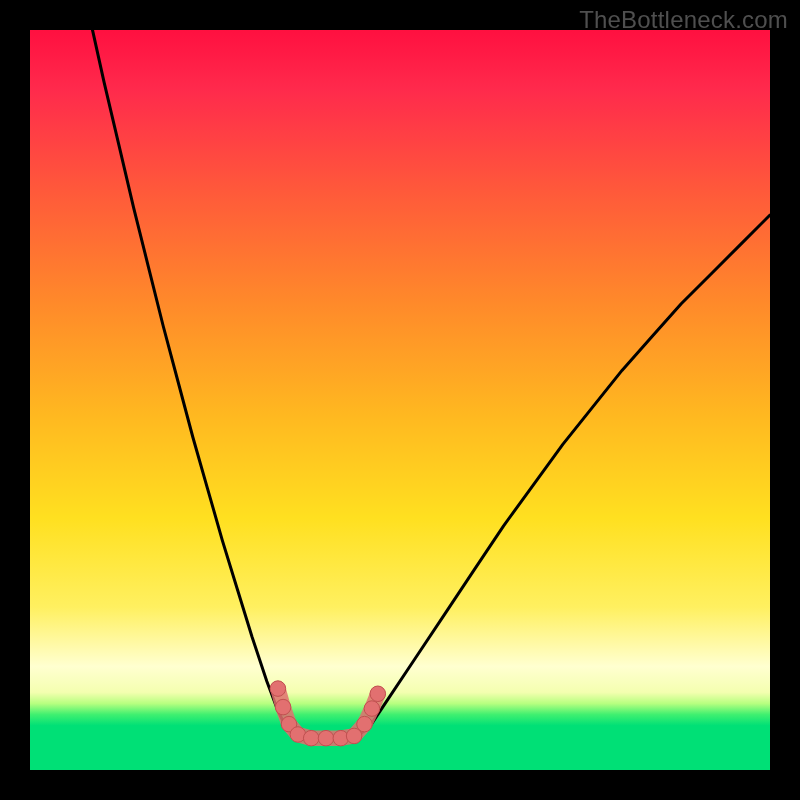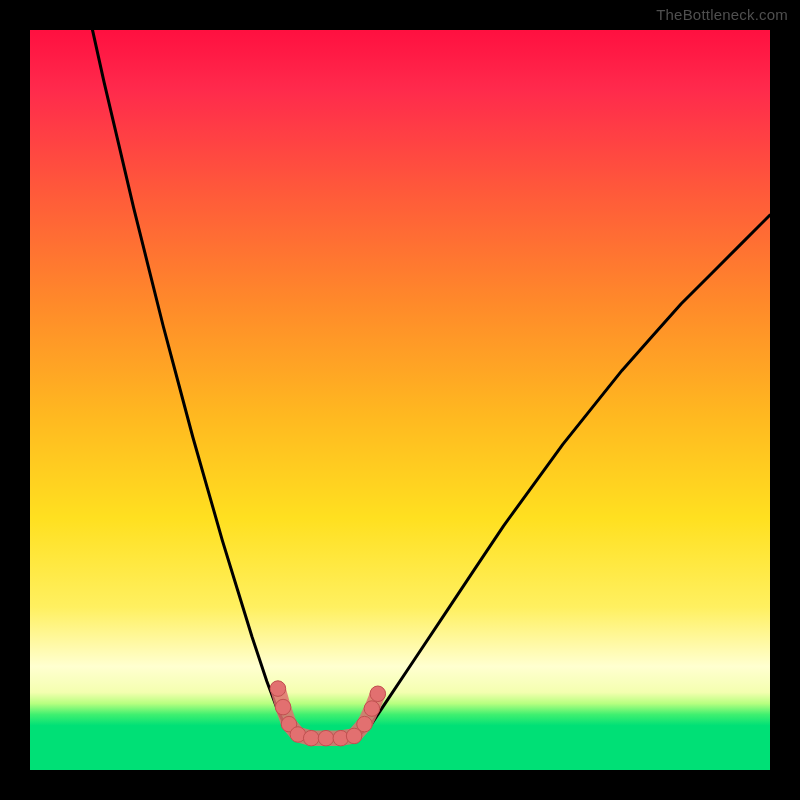--- a/index.html
+++ b/index.html
@@ -41,21 +41,21 @@
       #40f070 92.5%,
       #00e076 94%,
       #00e076 100%
     );
   }
   .attribution {
     position: absolute;
     top: 6px;
     right: 12px;
     color: #4f4f4f;
-    font-size: 15px;
+    font-size: 24px;
     letter-spacing: 0.2px;
     user-select: none;
   }
   svg.curves {
     position: absolute;
     left: 0;
     top: 0;
     width: 740px;
     height: 740px;
     overflow: visible;

